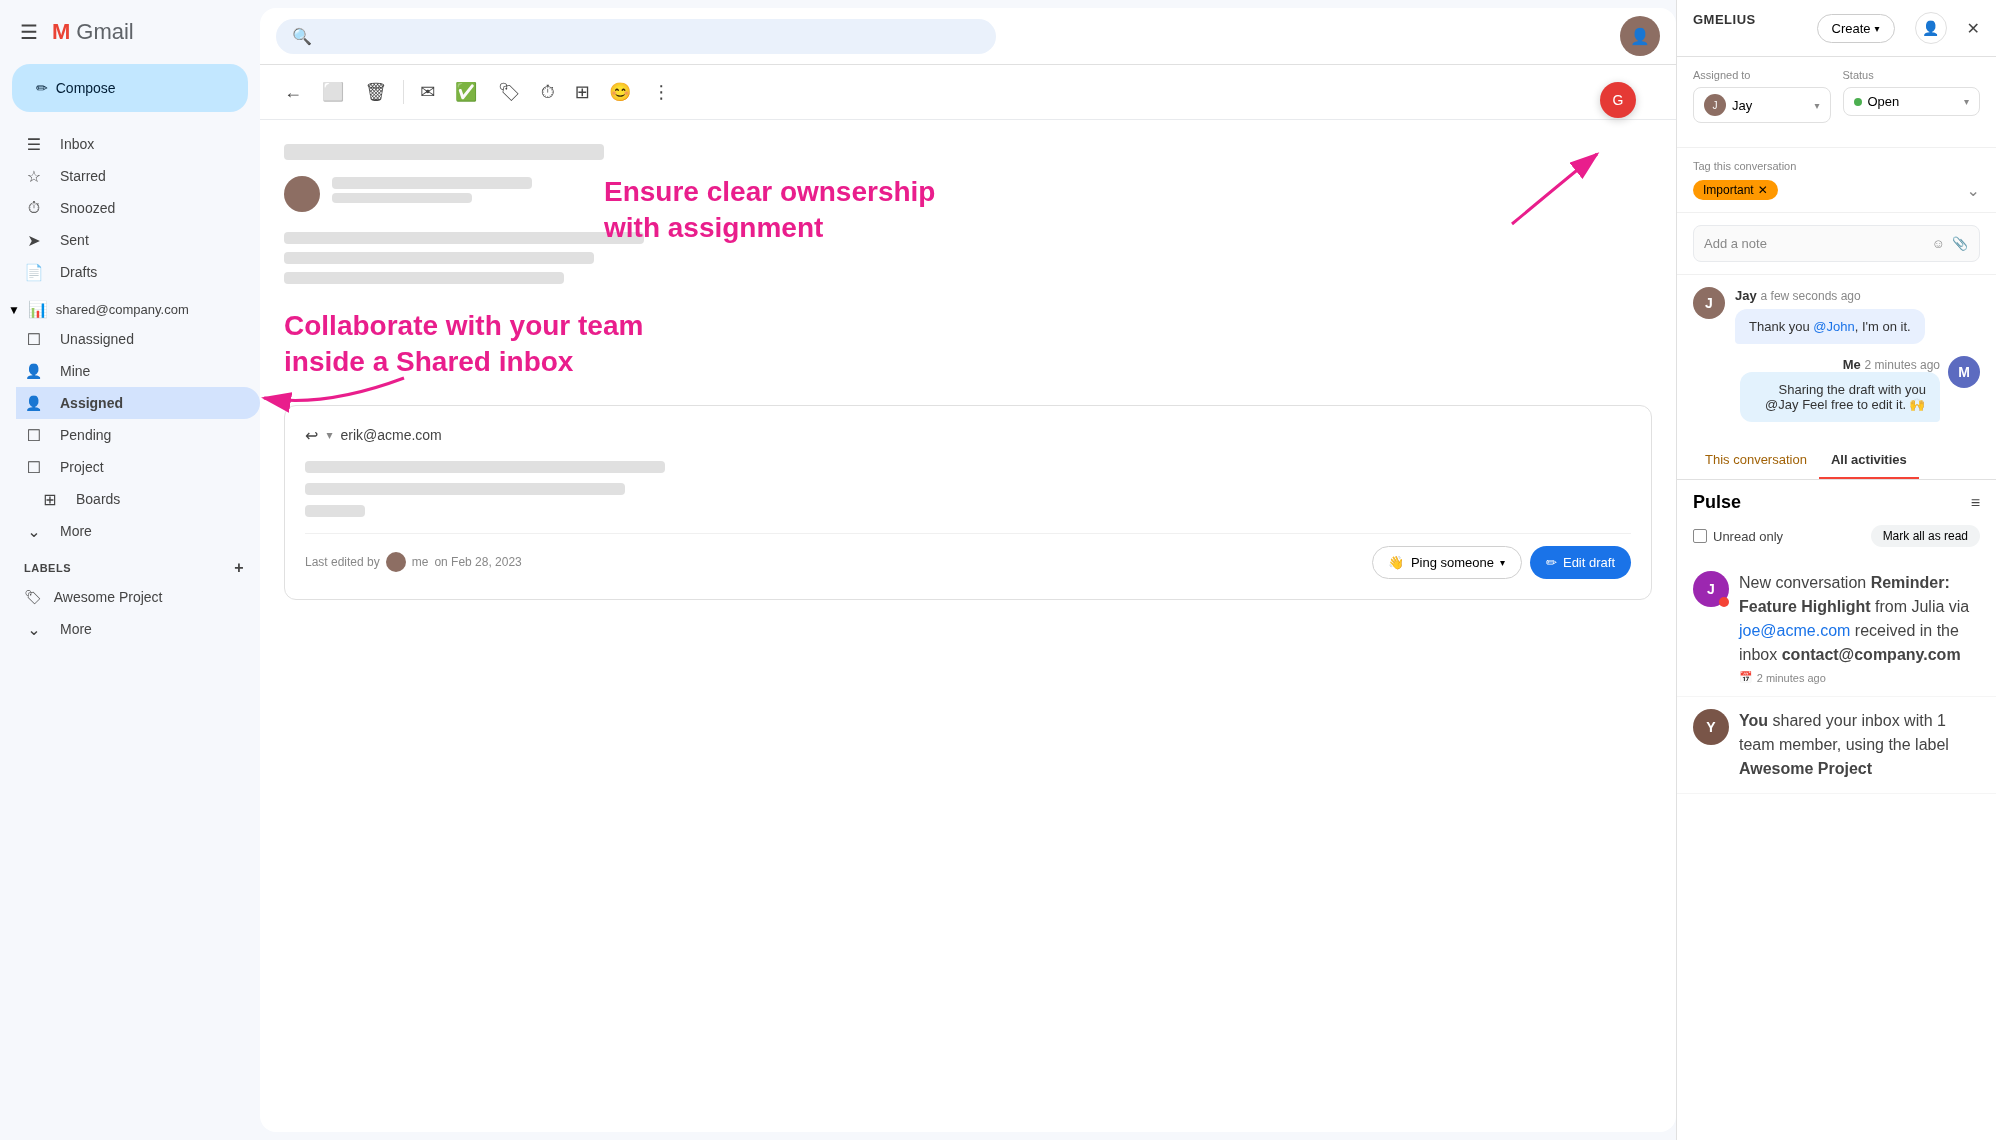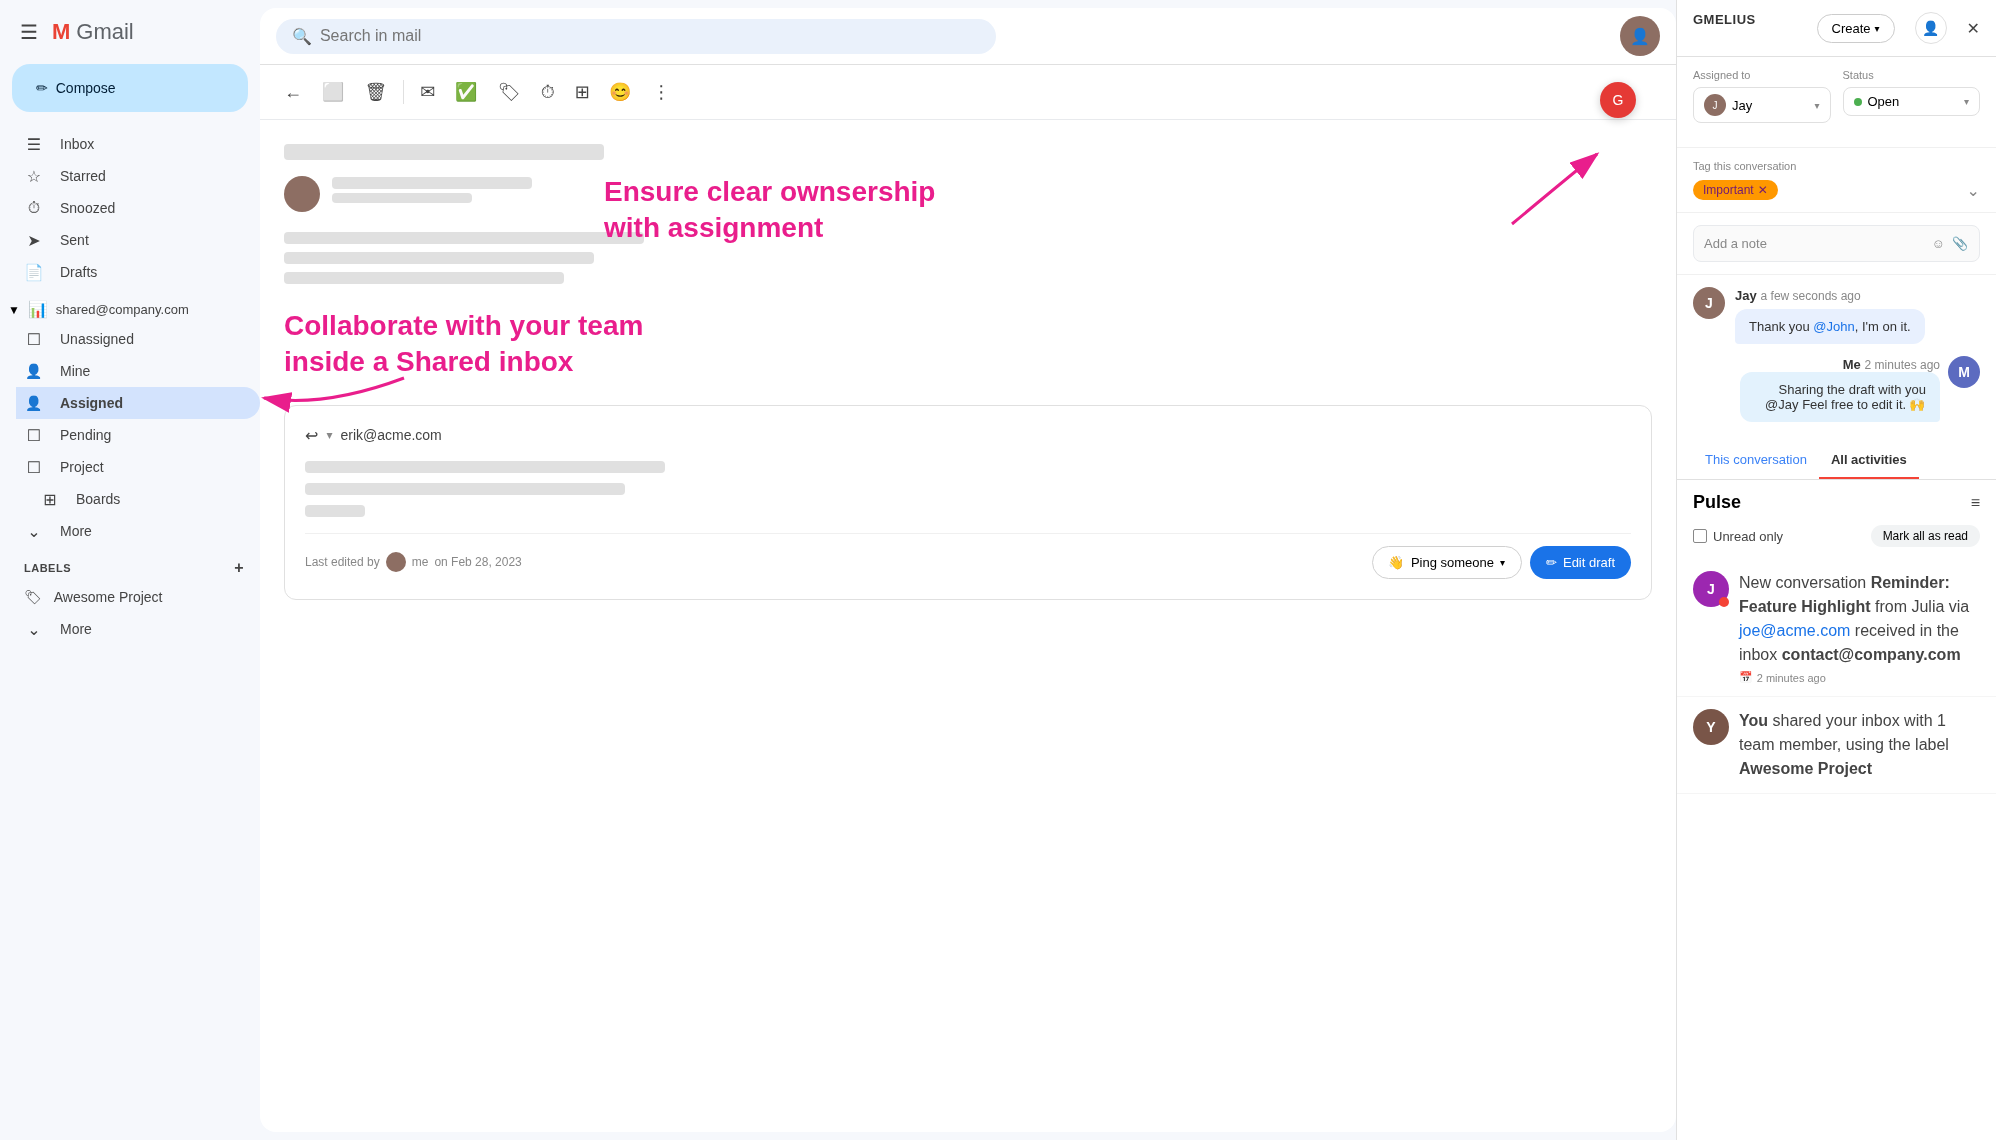--- a/index.html
+++ b/index.html
@@ -346,21 +346,21 @@
 
     
     .tag-section {
       padding: 12px 16px;
       border-bottom: 1px solid #f0f0f0;
     }
     .tag-label { font-size: 11px; color: #888; margin-bottom: 8px; }
     .tag-row { display: flex; align-items: center; gap: 6px; flex-wrap: wrap; }
     .tag-badge {
       background: #ff9800;
-      color: #701a75;
+      color: #000000;
       border-radius: 12px;
       padding: 3px 10px;
       font-size: 12px;
       display: flex;
       align-items: center;
       gap: 4px;
     }
     .tag-remove { cursor: pointer; font-size: 12px; }
     .tag-expand { margin-left: auto; font-size: 16px; cursor: pointer; color: #888; }
 
@@ -391,21 +391,21 @@
     }
     .activity-tabs {
       display: flex;
       border-bottom: 1px solid #e0e0e0;
       padding: 0 16px;
     }
     .activity-tab {
       padding: 10px 12px;
       font-size: 13px;
       cursor: pointer;
-      color: #3b82f6;
+      color: #a16207;
       border-bottom: 2px solid transparent;
     }
     .activity-tab.active {
       color: #333;
       font-weight: 600;
       border-bottom: 2px solid #f44336;
     }
 
     .pulse-header {
       display: flex;
@@ -631,21 +631,20 @@
     <span class="nav-icon">⌄</span>
     <span>More</span>
   </div>
 </div>
 
 <div class="main-content">
 
   <div class="top-bar">
     <div class="search-bar">
       <span class="search-icon">🔍</span>
-      <input type="text" placeholder="Search in mail" style="">
     </div>
     <div class="top-bar-right">
       <div class="avatar-large">👤</div>
     </div>
   </div>
 
   <div class="email-toolbar">
     <button class="toolbar-btn">←</button>
     <button class="toolbar-btn">⬜</button>
     <button class="toolbar-btn">🗑</button>

